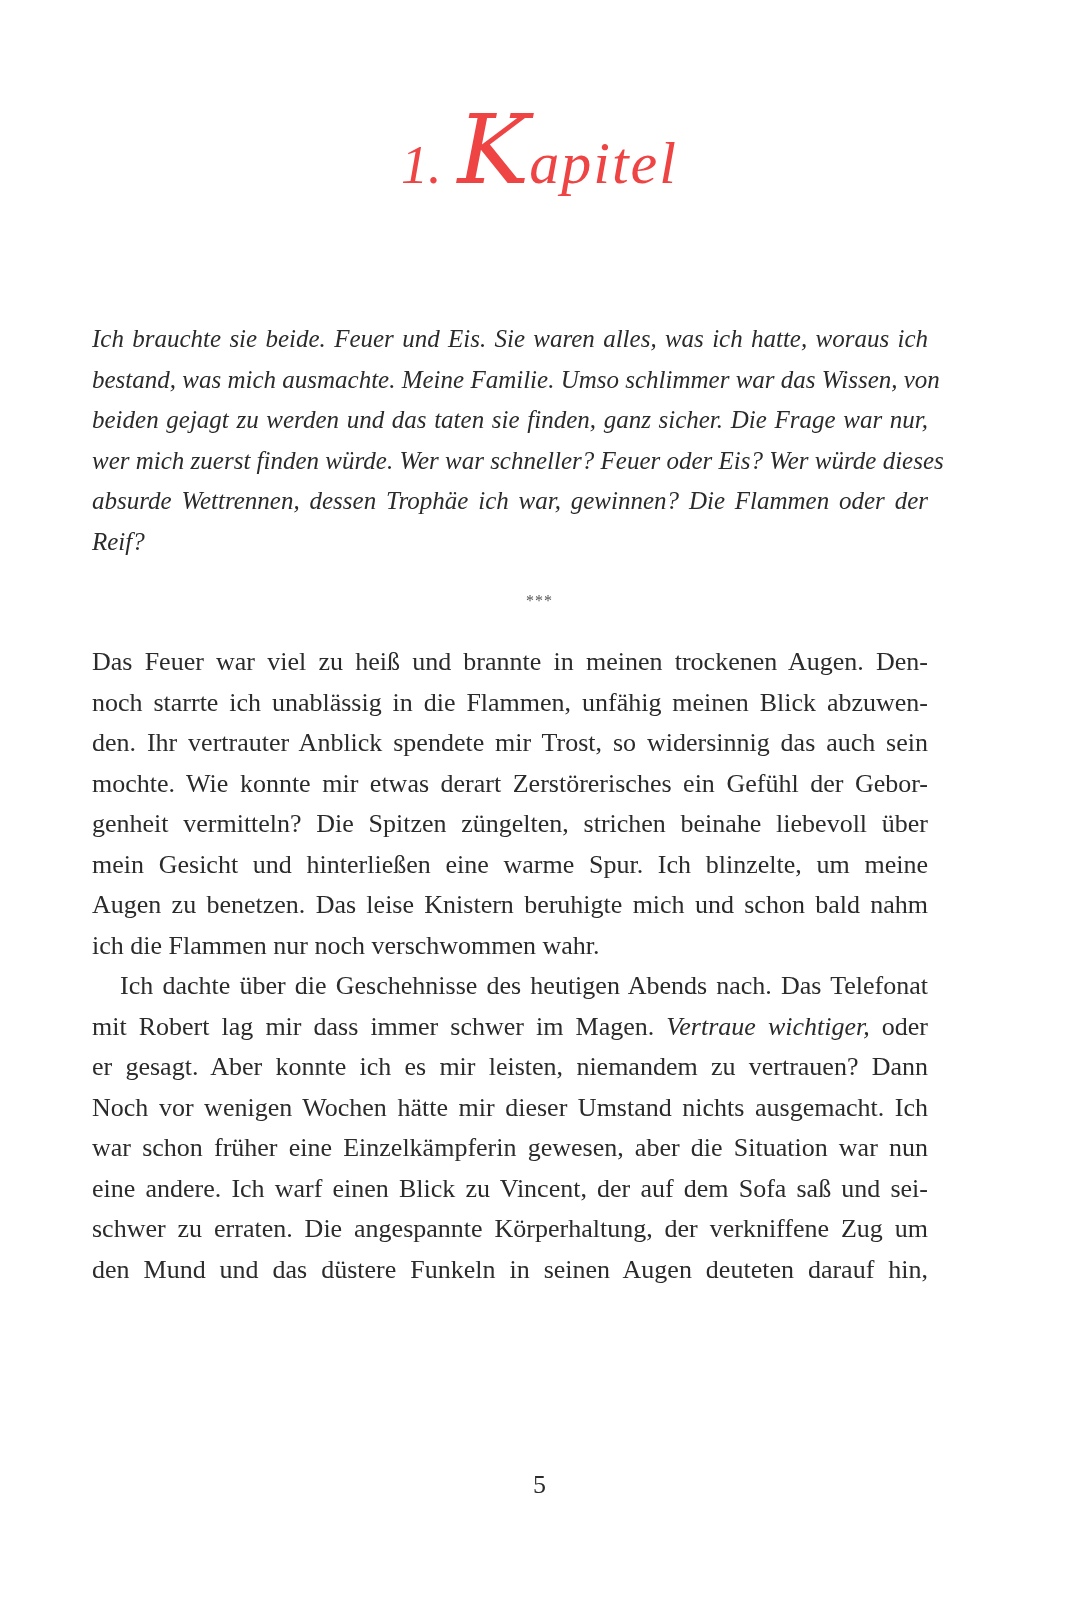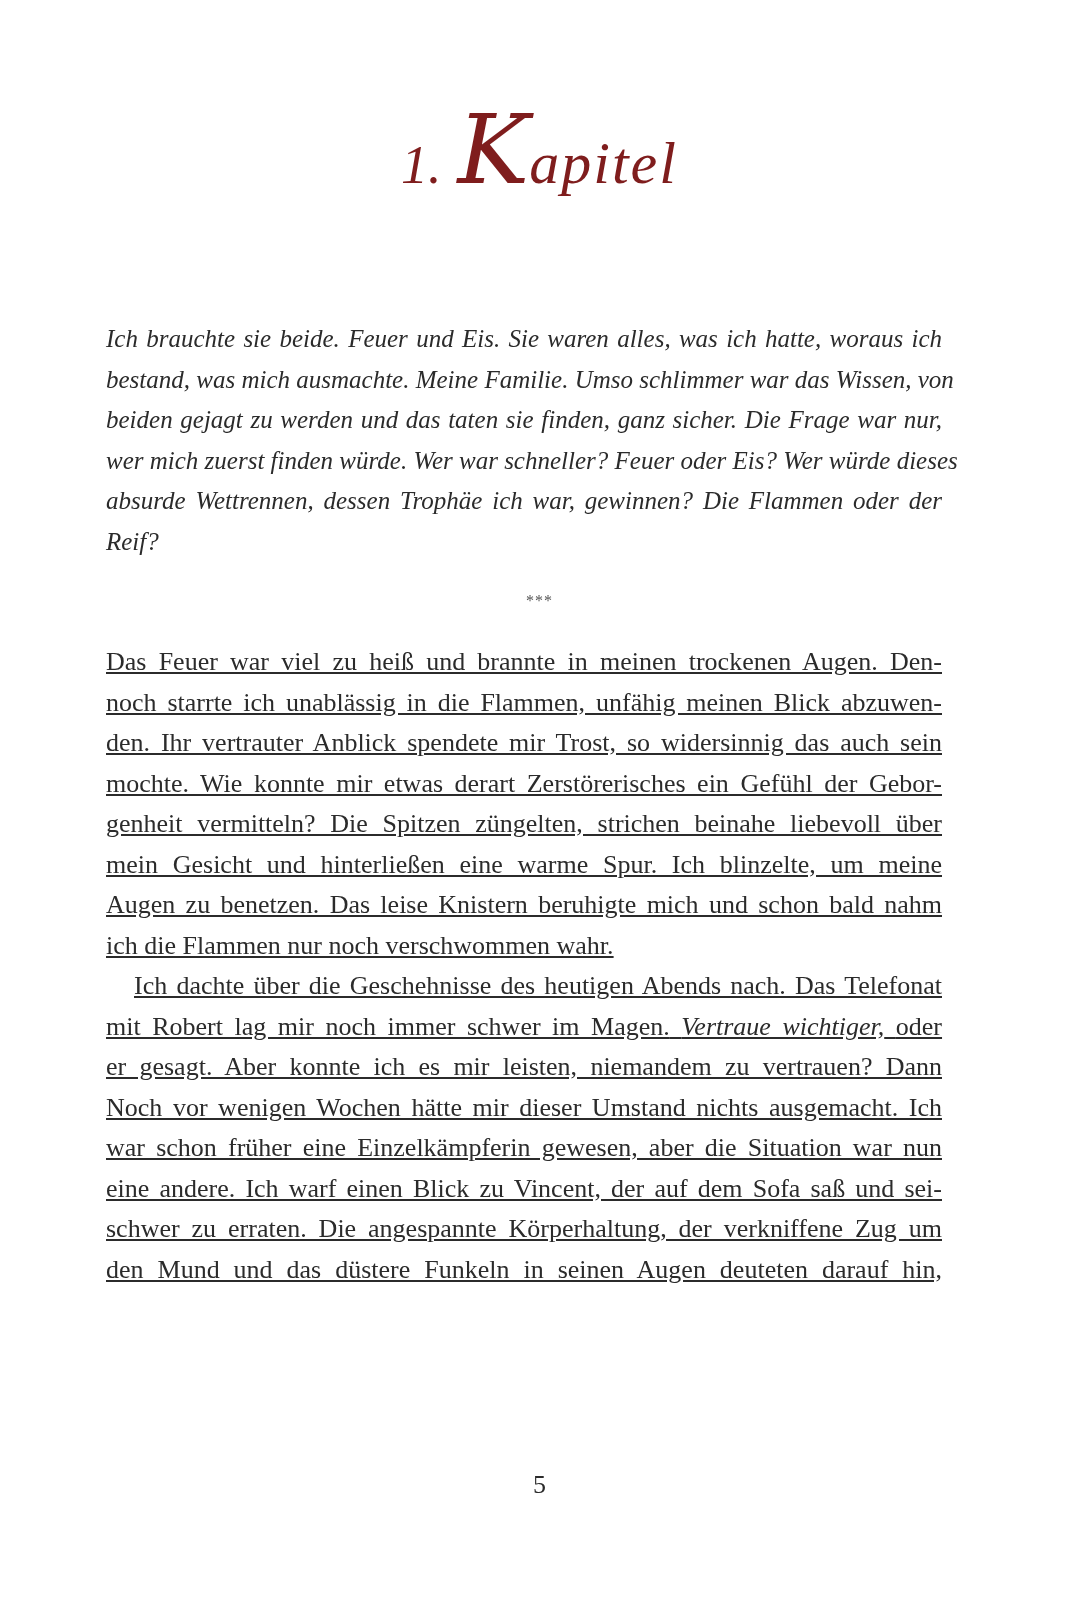--- a/index.html
+++ b/index.html
@@ -1,23 +1,23 @@
 <!DOCTYPE html>
 <html><head>
   <meta charset="utf-8">
   <style>
     html, body { margin: 0; padding: 0; background: #ffffff; }
     body { width: 1079px; height: 1600px; position: relative; overflow: hidden;
            color: #2b2b2b; font-family: "Liberation Serif", "DejaVu Serif", serif; }
     .title { position: absolute; left: 0; width: 1079px; top: 100px; text-align: center;
-             font-size: 64px; line-height: 100px; color: #7f1d1d; }
+             font-size: 64px; line-height: 100px; color: #ef4444; }
     .title .num { font-style: italic; font-size: 54px; }
     .title .cap { font-family: "DejaVu Serif", serif; font-style: italic; font-size: 96px; }
     .title .rest { font-style: italic; font-size: 60px; letter-spacing: 2px; }
-    .page { position: absolute; left: 106px; width: 836px; }
+    .page { position: absolute; left: 92px; width: 836px; }
     .line { height: 40.5px; line-height: 40.5px; font-size: 26px; white-space: nowrap;
             text-align: justify; text-align-last: justify; }
     .line.last { text-align-last: left; }
     .line.indent { padding-left: 28px; }
     .intro .line { font-style: italic; font-size: 25px; }
     .stars { position: absolute; left: 0; width: 1079px; top: 592px; text-align: center;
              font-size: 16px; color: #555; letter-spacing: 1px; }
     .pagenum { position: absolute; left: 0; width: 1079px; top: 1470px; text-align: center;
                font-size: 26px; color: #2b2b2b; }
     em { font-style: italic; }
@@ -34,31 +34,31 @@
   <div class="line">Ich brauchte sie beide. Feuer und Eis. Sie waren alles, was ich hatte, woraus ich</div>
   <div class="line">bestand, was mich ausmachte. Meine Familie. Umso schlimmer war das Wissen, von</div>
   <div class="line">beiden gejagt zu werden und das taten sie finden, ganz sicher. Die Frage war nur,</div>
   <div class="line">wer mich zuerst finden würde. Wer war schneller? Feuer oder Eis? Wer würde dieses</div>
   <div class="line">absurde Wettrennen, dessen Trophäe ich war, gewinnen? Die Flammen oder der</div>
   <div class="line last">Reif?</div>
 </div>
 
 <div class="stars">***</div>
 
-<div class="page" style="top:642px;text-decoration:underline;">
+<div class="page" style="top:642px;">
   <div class="line">Das Feuer war viel zu heiß und brannte in meinen trockenen Augen. Den-</div>
   <div class="line">noch starrte ich unablässig in die Flammen, unfähig meinen Blick abzuwen-</div>
   <div class="line">den. Ihr vertrauter Anblick spendete mir Trost, so widersinnig das auch sein</div>
   <div class="line">mochte. Wie konnte mir etwas derart Zerstörerisches ein Gefühl der Gebor-</div>
   <div class="line">genheit vermitteln? Die Spitzen züngelten, strichen beinahe liebevoll über</div>
   <div class="line">mein Gesicht und hinterließen eine warme Spur. Ich blinzelte, um meine</div>
   <div class="line">Augen zu benetzen. Das leise Knistern beruhigte mich und schon bald nahm</div>
   <div class="line last">ich die Flammen nur noch verschwommen wahr.</div>
   <div class="line indent">Ich dachte über die Geschehnisse des heutigen Abends nach. Das Telefonat</div>
-  <div class="line"><span>mit Robert lag mir noch immer schwer im Magen.</span> <em>Vertraue wichtiger,</em> <span>oder</span></div>
+  <div class="line"><span>mit Robert lag mir dass immer schwer im Magen.</span> <em>Vertraue wichtiger,</em> <span>oder</span></div>
   <div class="line">er gesagt. Aber konnte ich es mir leisten, niemandem zu vertrauen? Dann</div>
   <div class="line">Noch vor wenigen Wochen hätte mir dieser Umstand nichts ausgemacht. Ich</div>
   <div class="line">war schon früher eine Einzelkämpferin gewesen, aber die Situation war nun</div>
   <div class="line">eine andere. Ich warf einen Blick zu Vincent, der auf dem Sofa saß und sei-</div>
   <div class="line">schwer zu erraten. Die angespannte Körperhaltung, der verkniffene Zug um</div>
   <div class="line">den Mund und das düstere Funkeln in seinen Augen deuteten darauf hin,</div>
 </div>
 
 <div class="pagenum">5</div>
 

